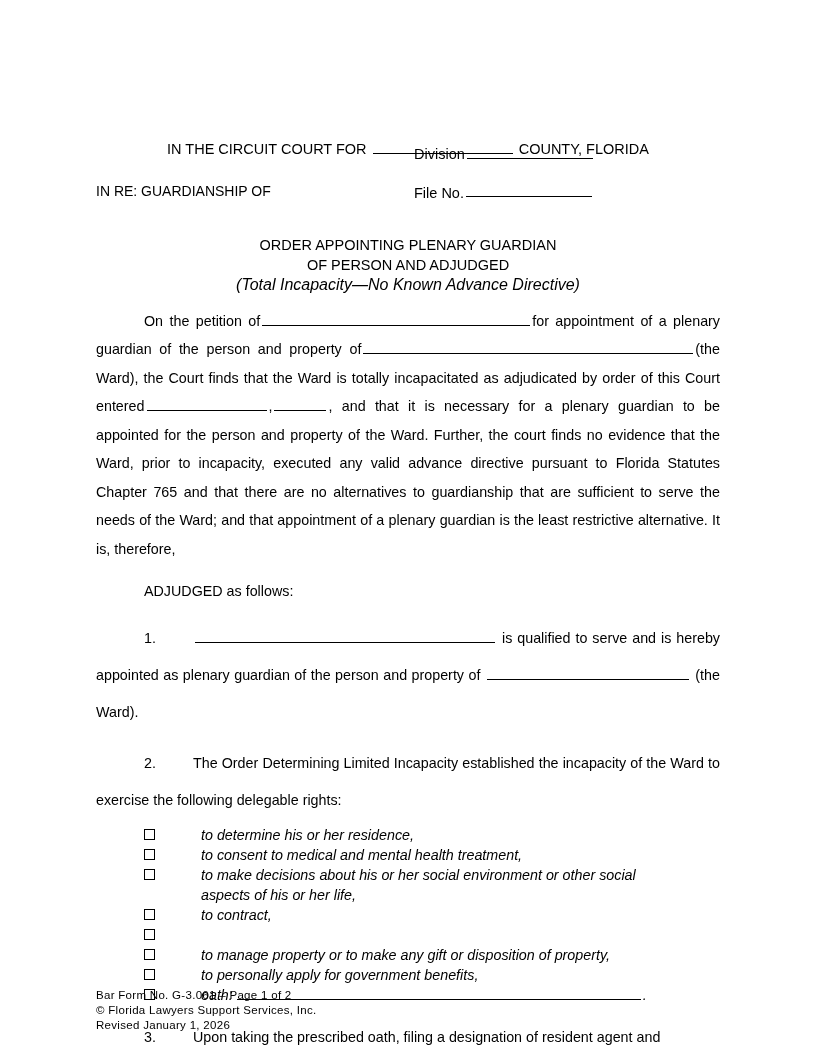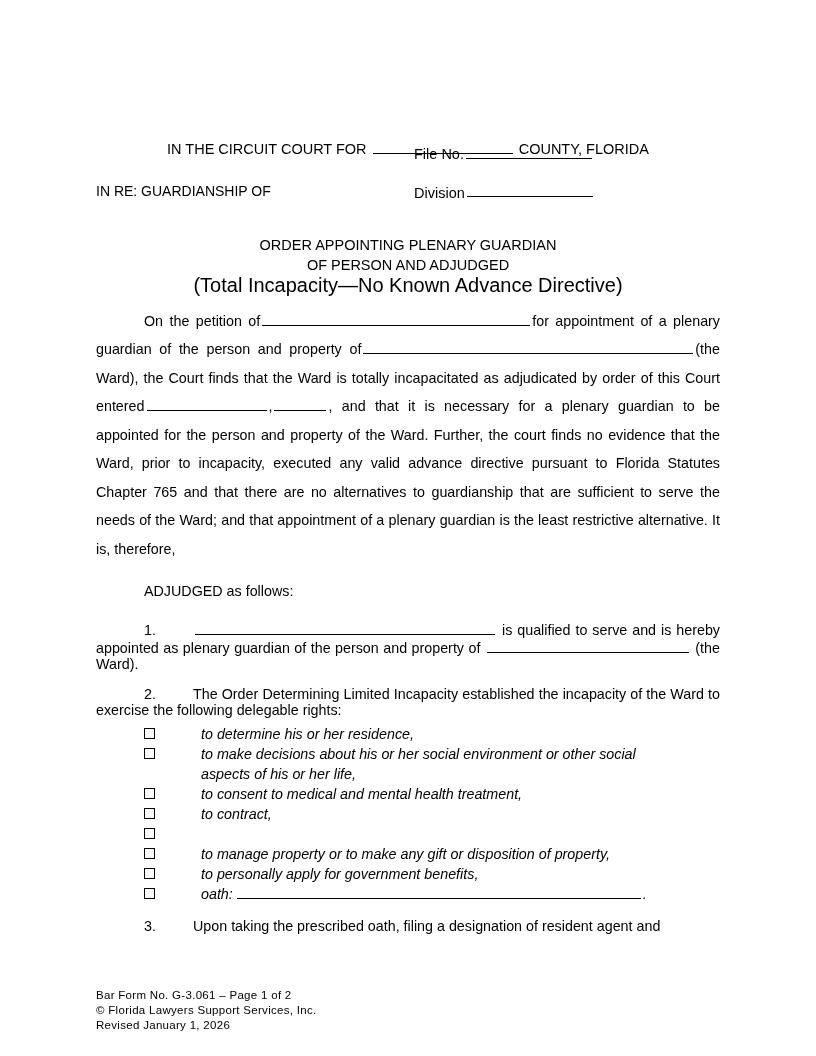--- a/index.html
+++ b/index.html
@@ -65,21 +65,22 @@
   .blank-div  { width: 126px; }
 
   
   .title {
     margin-top: 34px;
     text-align: center;
     font-size: 14.5px;
     line-height: 20px;
   }
   .title .t-sub {
-    font-size: 20px;
+    font-size: 16px;
+    font-style: italic;
   }
 
   
   .body-para {
     margin-top: 12px;
     font-size: 14.3px;
     line-height: 28.5px;
     text-align: justify;
     text-justify: inter-word;
   }
@@ -96,21 +97,21 @@
     font-size: 14.3px;
     line-height: 28.5px;
     text-align: justify;
   }
   .para-plain.nojust { text-align: left; }
 
   
   .num-item {
     margin-top: 14px;
     font-size: 14.3px;
-    line-height: 16px;
+    line-height: 37px;
     text-align: justify;
   }
   .num-item .num {
     display: inline-block;
     width: 49px;
     margin-left: 48px;
   }
   .blank-qualified { width: 300px; border-bottom: 1.4px solid #000; }
   .blank-appointed { width: 202px; }
 
@@ -196,33 +197,33 @@
 
     <div class="cb-list">
 
       <div class="cb-row">
         <span class="cb-box"></span>
         <span class="cb-text">to determine his or her residence,</span>
       </div>
 
       <div class="cb-row">
         <span class="cb-box"></span>
+        <span class="cb-text">to consent to medical and mental health treatment,</span>
+      </div>
+
+      <div class="cb-row">
+        <span class="cb-box"></span>
         <span class="cb-text">
           <span class="wrap2">to make decisions about his or her social environment or other social</span>
           <span class="wrap2">aspects of his or her life,</span>
         </span>
       </div>
 
       <div class="cb-row">
         <span class="cb-box"></span>
-        <span class="cb-text">to consent to medical and mental health treatment,</span>
-      </div>
-
-      <div class="cb-row">
-        <span class="cb-box"></span>
         <span class="cb-text">to contract,</span>
       </div>
 
       <div class="cb-row">
         <span class="cb-box"></span>
       </div>
 
       <div class="cb-row">
         <span class="cb-box"></span>
         <span class="cb-text">to manage property or to make any gift or disposition of property,</span>
@@ -241,24 +242,24 @@
     </div>
 
     <div class="num-item">
       <span class="num">3.</span><span>Upon taking the prescribed oath, filing a designation of resident agent and</span>
     </div>
 
   </div>
 
   <div class="right-block">
     <div class="rb-row">
+      <span>Division</span><span class="blank blank-div"></span>
+    </div>
+    <div class="rb-row">
       <span>File No.</span><span class="blank blank-file"></span>
-    </div>
-    <div class="rb-row">
-      <span>Division</span><span class="blank blank-div"></span>
     </div>
   </div>
 
   <div class="footer">
     <div>Bar Form  No.  G-3.061  – Page  1 of 2</div>
     <div>© Florida  Lawyers  Support  Services,  Inc.</div>
     <div>Revised  January  1,  2026</div>
   </div>
 
 </div>

